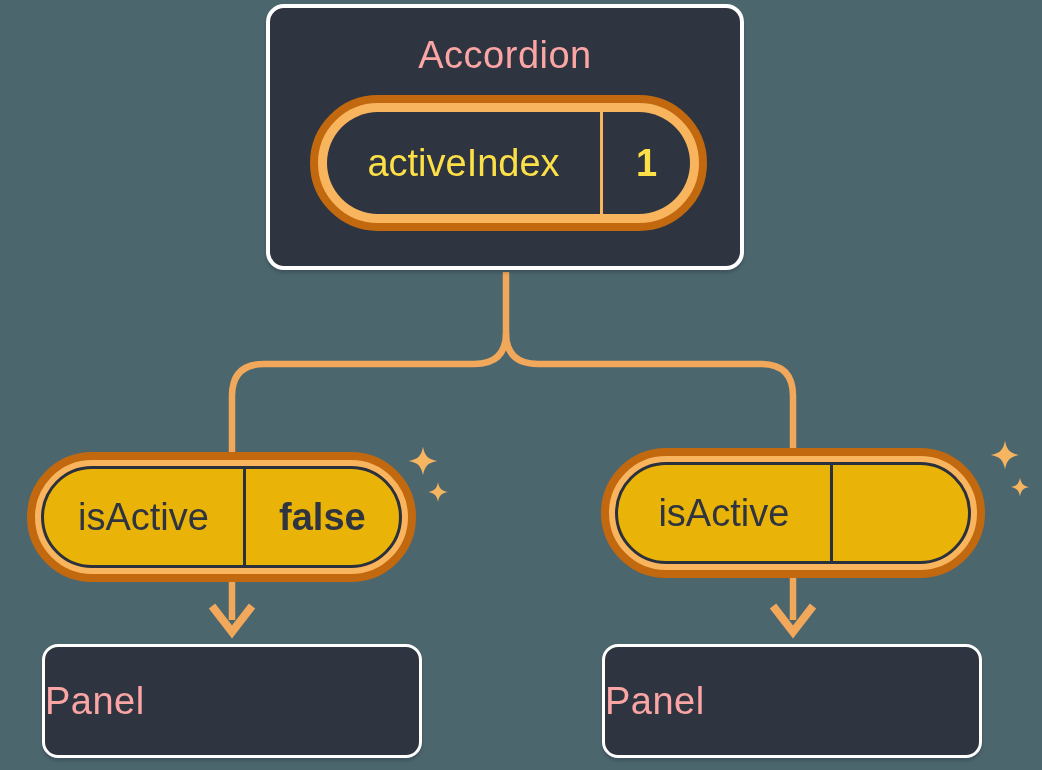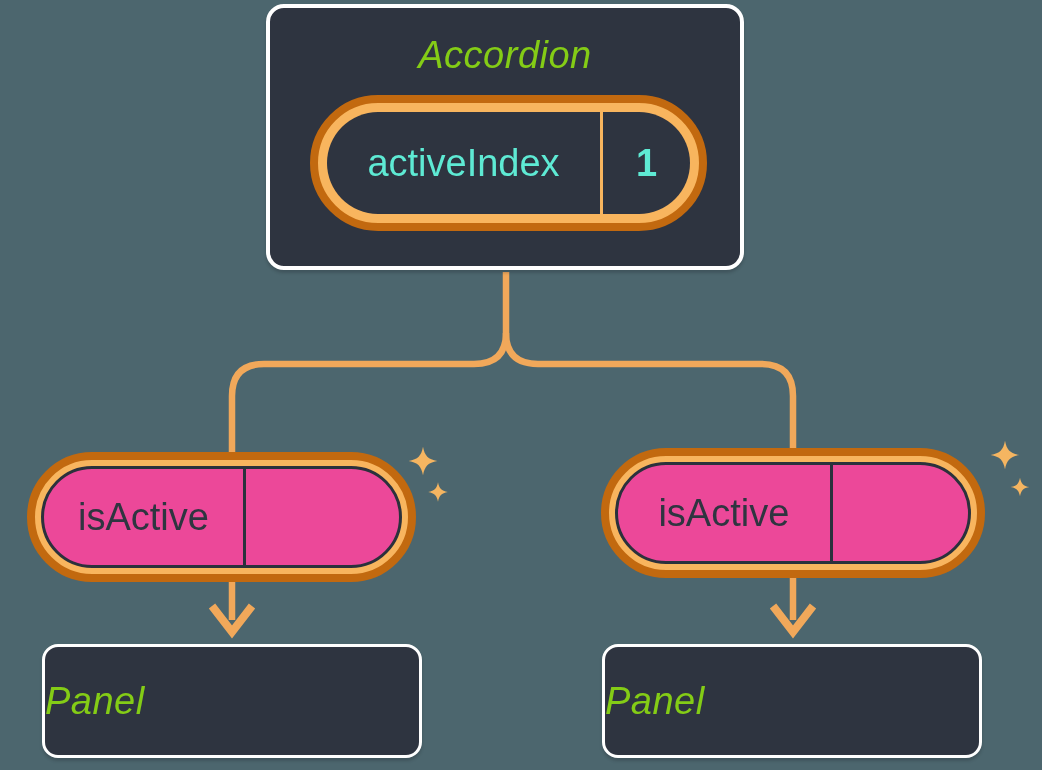--- a/index.html
+++ b/index.html
@@ -25,26 +25,25 @@
   
   .node {
     position: absolute;
     box-sizing: border-box;
     background: #2E3440;
     border: 4px solid #FFFFFF;
     border-radius: 18px;
     box-shadow: 0 3px 3px rgba(30,34,42,0.25);
   }
   .node-title {
-    color: #84cc16;
+    color: #fca5a5;
     font-size: 38px;
     font-weight: 500;
     text-align: center;
     letter-spacing: 0.5px;
-    font-style: italic;
   }
   .accordion-node { left: 266px; top: 4px; width: 478px; height: 266px; }
   .accordion-node .node-title { margin-top: 26px; }
 
   .panel-node {
     top: 644px; width: 380px; height: 114px;
     border-width: 3.5px; border-radius: 16px;
     display: flex; align-items: center; justify-content: flex-start;
   }
   .panel-left  { left: 42px; }
@@ -65,26 +64,26 @@
     display: flex;
     align-items: stretch;
     overflow: hidden;
   }
   
   .state-pill  { left: 310px; top: 95px; width: 397px; height: 136px; padding: 9px; }
   .state-pill .pill-inner { background: #2E3440; }
   .state-pill .cell-label { width: 273px; }
   .state-pill .divider    { width: 3px; background: #F8B55E; }
   .state-pill .cell-value { flex: 1; }
-  .state-pill .cell-label span, .state-pill .cell-value span { color: #5eead4; }
+  .state-pill .cell-label span, .state-pill .cell-value span { color: #fde047; }
 
   
   .prop-pill { padding: 6px; }
   .prop-pill .pill-inner {
-    background: #ec4899;
+    background: #eab308;
     border: 3px solid #2B313C;
   }
   .prop-pill .divider { width: 3px; background: #2B313C; }
   .prop-pill .cell-label span, .prop-pill .cell-value span { color: #2F3540; }
   .prop-pill-left  { left: 27px;  top: 452px; width: 389px; height: 130px; }
   .prop-pill-right { left: 601px; top: 448px; width: 384px; height: 130px; }
   .prop-pill-left  .cell-label { width: 56%; }
   .prop-pill-right .cell-label { width: 60.5%; }
   .prop-pill .cell-value { flex: 1; }
 
@@ -147,20 +146,23 @@
       </div>
     </div>
   </div>
 
   <div class="pill-outer prop-pill prop-pill-left">
     <div class="pill-inner">
       <div class="cell cell-label">
         <span>isActive</span>
       </div>
       <div class="divider"></div>
+      <div class="cell cell-value">
+        <span>false</span>
+      </div>
     </div>
   </div>
 
   <div class="pill-outer prop-pill prop-pill-right">
     <div class="pill-inner">
       <div class="cell cell-label">
         <span>isActive</span>
       </div>
       <div class="divider"></div>
     </div>

